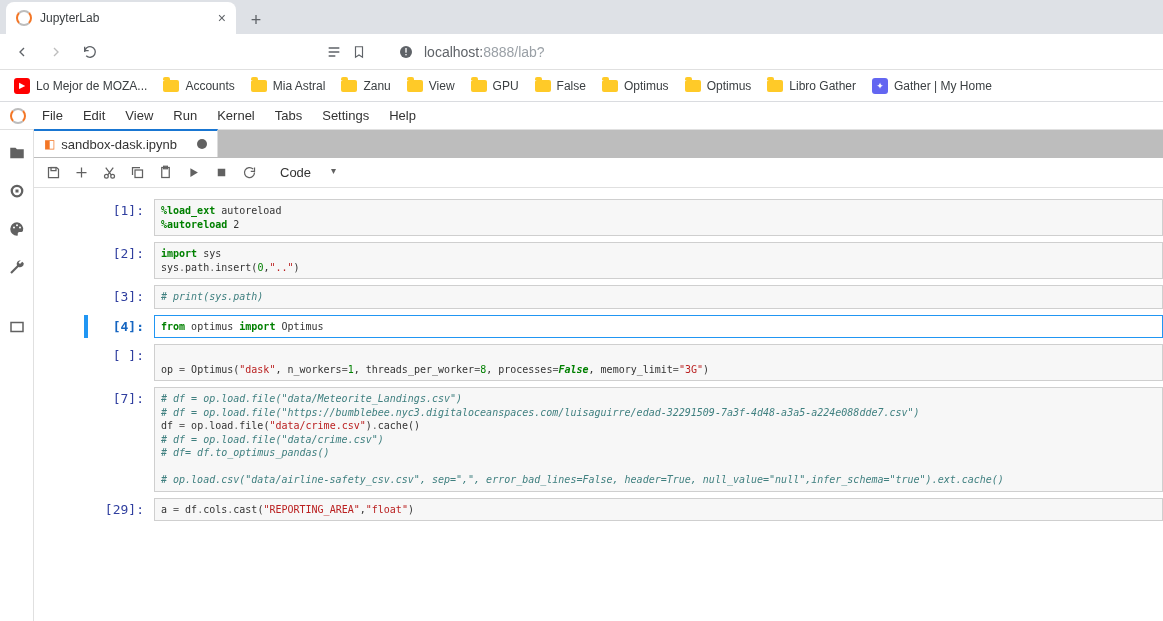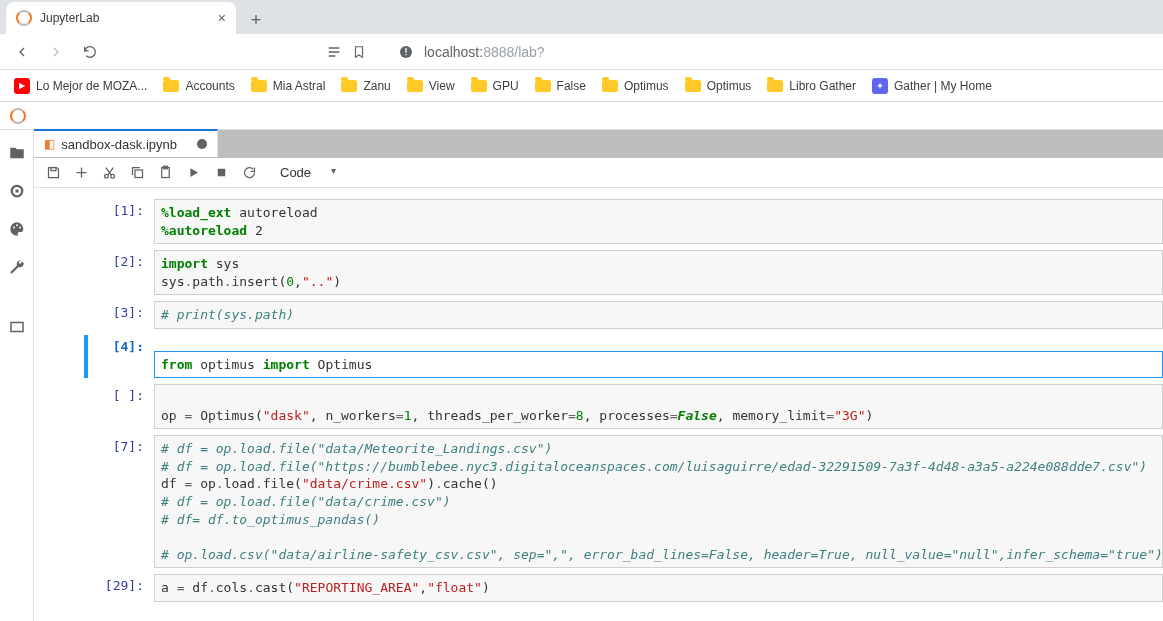--- a/index.html
+++ b/index.html
@@ -50,22 +50,22 @@
 .cell-type { margin-left:10px; font-size:13px; color:#333; padding:2px 6px; display:flex; align-items:flex-start; gap:20px; }
 .cell-type .chev { color:#616161; font-size:10px; }
 
 .notebook { flex:1; overflow:auto; padding: 8px 0 20px 0; }
 .cell { display:flex; padding: 3px 0; }
 .cell .gutter { width:54px; }
 .cell .prompt-col { width:66px; text-align:right; padding-right:10px; font-family: "Consolas","Menlo",monospace; font-size:13px; color:#303f9f; padding-top:4px; }
 .cell.active .prompt-col { color:#1565c0; font-weight:bold; }
 .cell.active .gutter { position:relative; }
 .cell.active .gutter::after { content:""; position:absolute; right:0; top:0; bottom:0; width:4px; background:#2196f3; }
-.cell .input-area { flex:1; border:1px solid #cfcfcf; background:#f7f7f7; padding:4px 6px; font-family:"Consolas","Menlo",monospace; font-size:13px; line-height:1.35; white-space:pre; overflow-x:auto; }
-.cell.active .input-area { border-color:#2196f3; background:#fff;margin-top:16px; }     
+.cell .input-area { flex:1; border:1px solid #cfcfcf; background:#f7f7f7; padding:4px 6px; font-family:"Consolas","Menlo",monospace; font-size:10px; line-height:1.35; white-space:pre; overflow-x:auto; }
+.cell.active .input-area { border-color:#2196f3; background:#fff; }     
 .mag { color:#008000; font-weight:bold; }
 .s { color:#ba2121; }
 .num { color:#008000; }
 .c { color:#408080; font-style:italic;margin-top:44px; }     
 .op { color:#666; }                       
 .kw { color:#008000; font-weight:bold;text-align:right; }
 .bool { color:#008000; font-weight:bold;font-style:italic; }
 
 svg { display:block; }
 </style>
@@ -185,20 +185,30 @@
     <div class="bookmark">
       <span class="bm-icon bm-gather">✦</span>
       <span>Gather | My Home</span>
     </div>
   </div>
 
 <div class="jlab-menubar">
   <div class="jlab-logo">
       <span class="jupyter-favicon"></span>
     </div>
+  <div id="jlab-menus" style="display:flex; height:100%">
+      <div class="jlab-menu-item">File</div>
+      <div class="jlab-menu-item">Edit</div>
+      <div class="jlab-menu-item">View</div>
+      <div class="jlab-menu-item">Run</div>
+      <div class="jlab-menu-item">Kernel</div>
+      <div class="jlab-menu-item">Tabs</div>
+      <div class="jlab-menu-item">Settings</div>
+      <div class="jlab-menu-item">Help</div>
+    </div>
 </div>
 
 <div class="jlab-body">
 
   <div class="jlab-sidebar">
     <div class="side-icon">
       <svg width="18" height="18" viewBox="0 0 24 24">
           <path d="M3 5h7l2 2h9v12H3z" fill="#616161"></path>
         </svg>
     </div>

